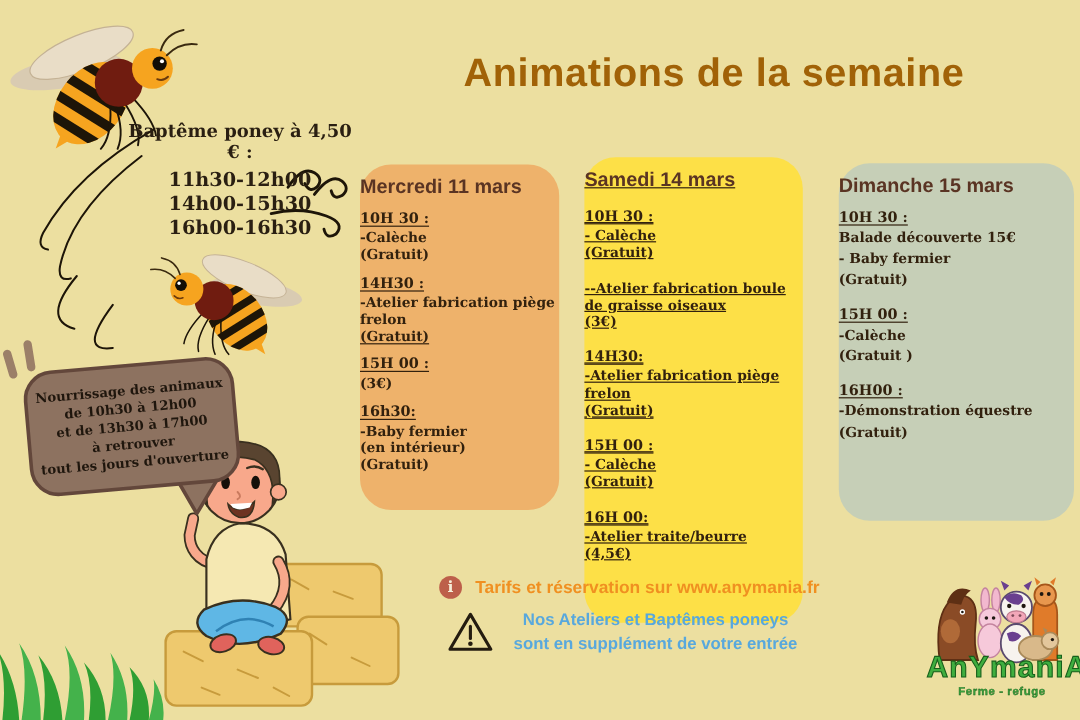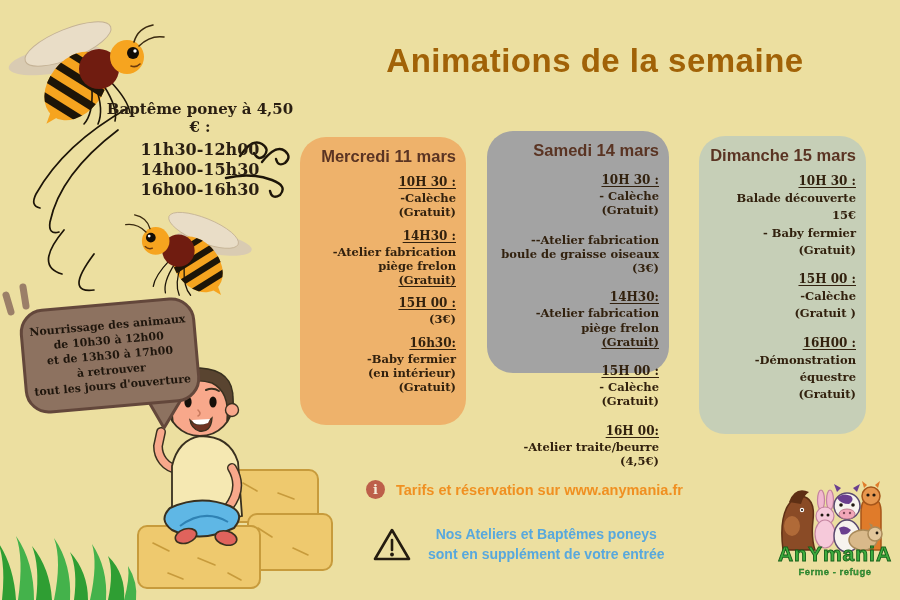--- a/index.html
+++ b/index.html
@@ -15,48 +15,48 @@
   .bapteme .bp-head{font-size:15px;margin-bottom:4px;}
   .bapteme .bp-time{font-size:16px;line-height:20px;}
 
   .bubble{left:22px;top:303px;width:170px;height:99px;background:#8d7260;border:3px solid #63473b;
           border-radius:24px;transform:rotate(-5deg);display:flex;flex-direction:column;
           justify-content:center;align-items:center;z-index:3;}
   .bubble .bl{font-family:"DejaVu Serif",serif;font-weight:bold;font-size:11px;line-height:15px;
               color:#1f160d;white-space:nowrap;}
   .bubble-tail{left:138px;top:388px;z-index:2;}
 
-  .card{position:absolute;border-radius:26px;text-align:right;color:#32210e;
-        font-family:"DejaVu Serif",serif;box-sizing:border-box;padding:10px 10px;}
+  .card{position:absolute;border-radius:26px;text-align:left;color:#32210e;
+        font-family:"DejaVu Serif",serif;box-sizing:border-box;padding:10px 0;}
   .card-1{left:300px;top:137px;width:166px;height:288px;background:#eeb26b;}
-  .card-2{left:487px;top:131px;width:182px;height:242px;background:#a3a3a3;}
-  .card-3{left:699px;top:136px;width:167px;height:298px;background:#c6cfb7;}
+  .card-2{left:487px;top:131px;width:182px;height:388px;background:#fde047;text-decoration:underline;}
+  .card-3{left:699px;top:136px;width:196px;height:298px;background:#c6cfb7;}
   .card-title{font-family:"Liberation Sans",sans-serif;font-weight:bold;font-size:16.5px;
               color:#5a3423;margin-bottom:9px;}
   .card-2 .card-title{margin-bottom:13px;}
   .sec{margin-bottom:9px;}
   .card-3 .sec{margin-bottom:13px;}
   .sec .time{font-weight:bold;font-size:12px;text-decoration:underline;text-underline-offset:2px;
              margin-bottom:2px;}
   .sec .line{font-weight:bold;font-size:11.5px;line-height:1.24;}
   .card-3 .sec .line{line-height:1.5;}
   .u{text-decoration:underline;text-underline-offset:2px;}
   .gap-top{margin-top:15px;}
 
   .info-row{left:366px;top:480px;display:flex;align-items:center;gap:11px;}
   .info-dot{width:19px;height:19px;border-radius:50%;background:#bd5f4a;color:#f6ecd8;
             font-family:"DejaVu Serif",serif;font-weight:bold;font-size:13px;line-height:19px;
             text-align:center;flex:0 0 auto;}
   .info-text{color:#f09021;font-weight:bold;font-size:14.5px;white-space:nowrap;}
 
-  .warn-row{left:372px;top:524px;display:flex;align-items:center;gap:16px;}
+  .warn-row{left:372px;top:506px;display:flex;align-items:center;gap:16px;}
   .warn-text{color:#58a8dd;font-weight:bold;font-size:14px;line-height:20px;text-align:center;}
 
   .logo{left:772px;top:478px;width:126px;text-align:center;z-index:4;}
-  .logo-name{font-weight:bold;font-size:21px;color:#3fae3f;-webkit-text-stroke:0.9px #17601b;
+  .logo-name{font-weight:bold;font-size:25px;color:#3fae3f;-webkit-text-stroke:0.9px #17601b;
              letter-spacing:1px;margin-top:-16px;}
   .logo-sub{font-weight:bold;font-size:9.5px;color:#3aa23c;-webkit-text-stroke:0.3px #17601b;
             letter-spacing:.5px;}
   svg{display:block;}
 </style>
 </head>
 <body>
 
 <div class="poster">
 

